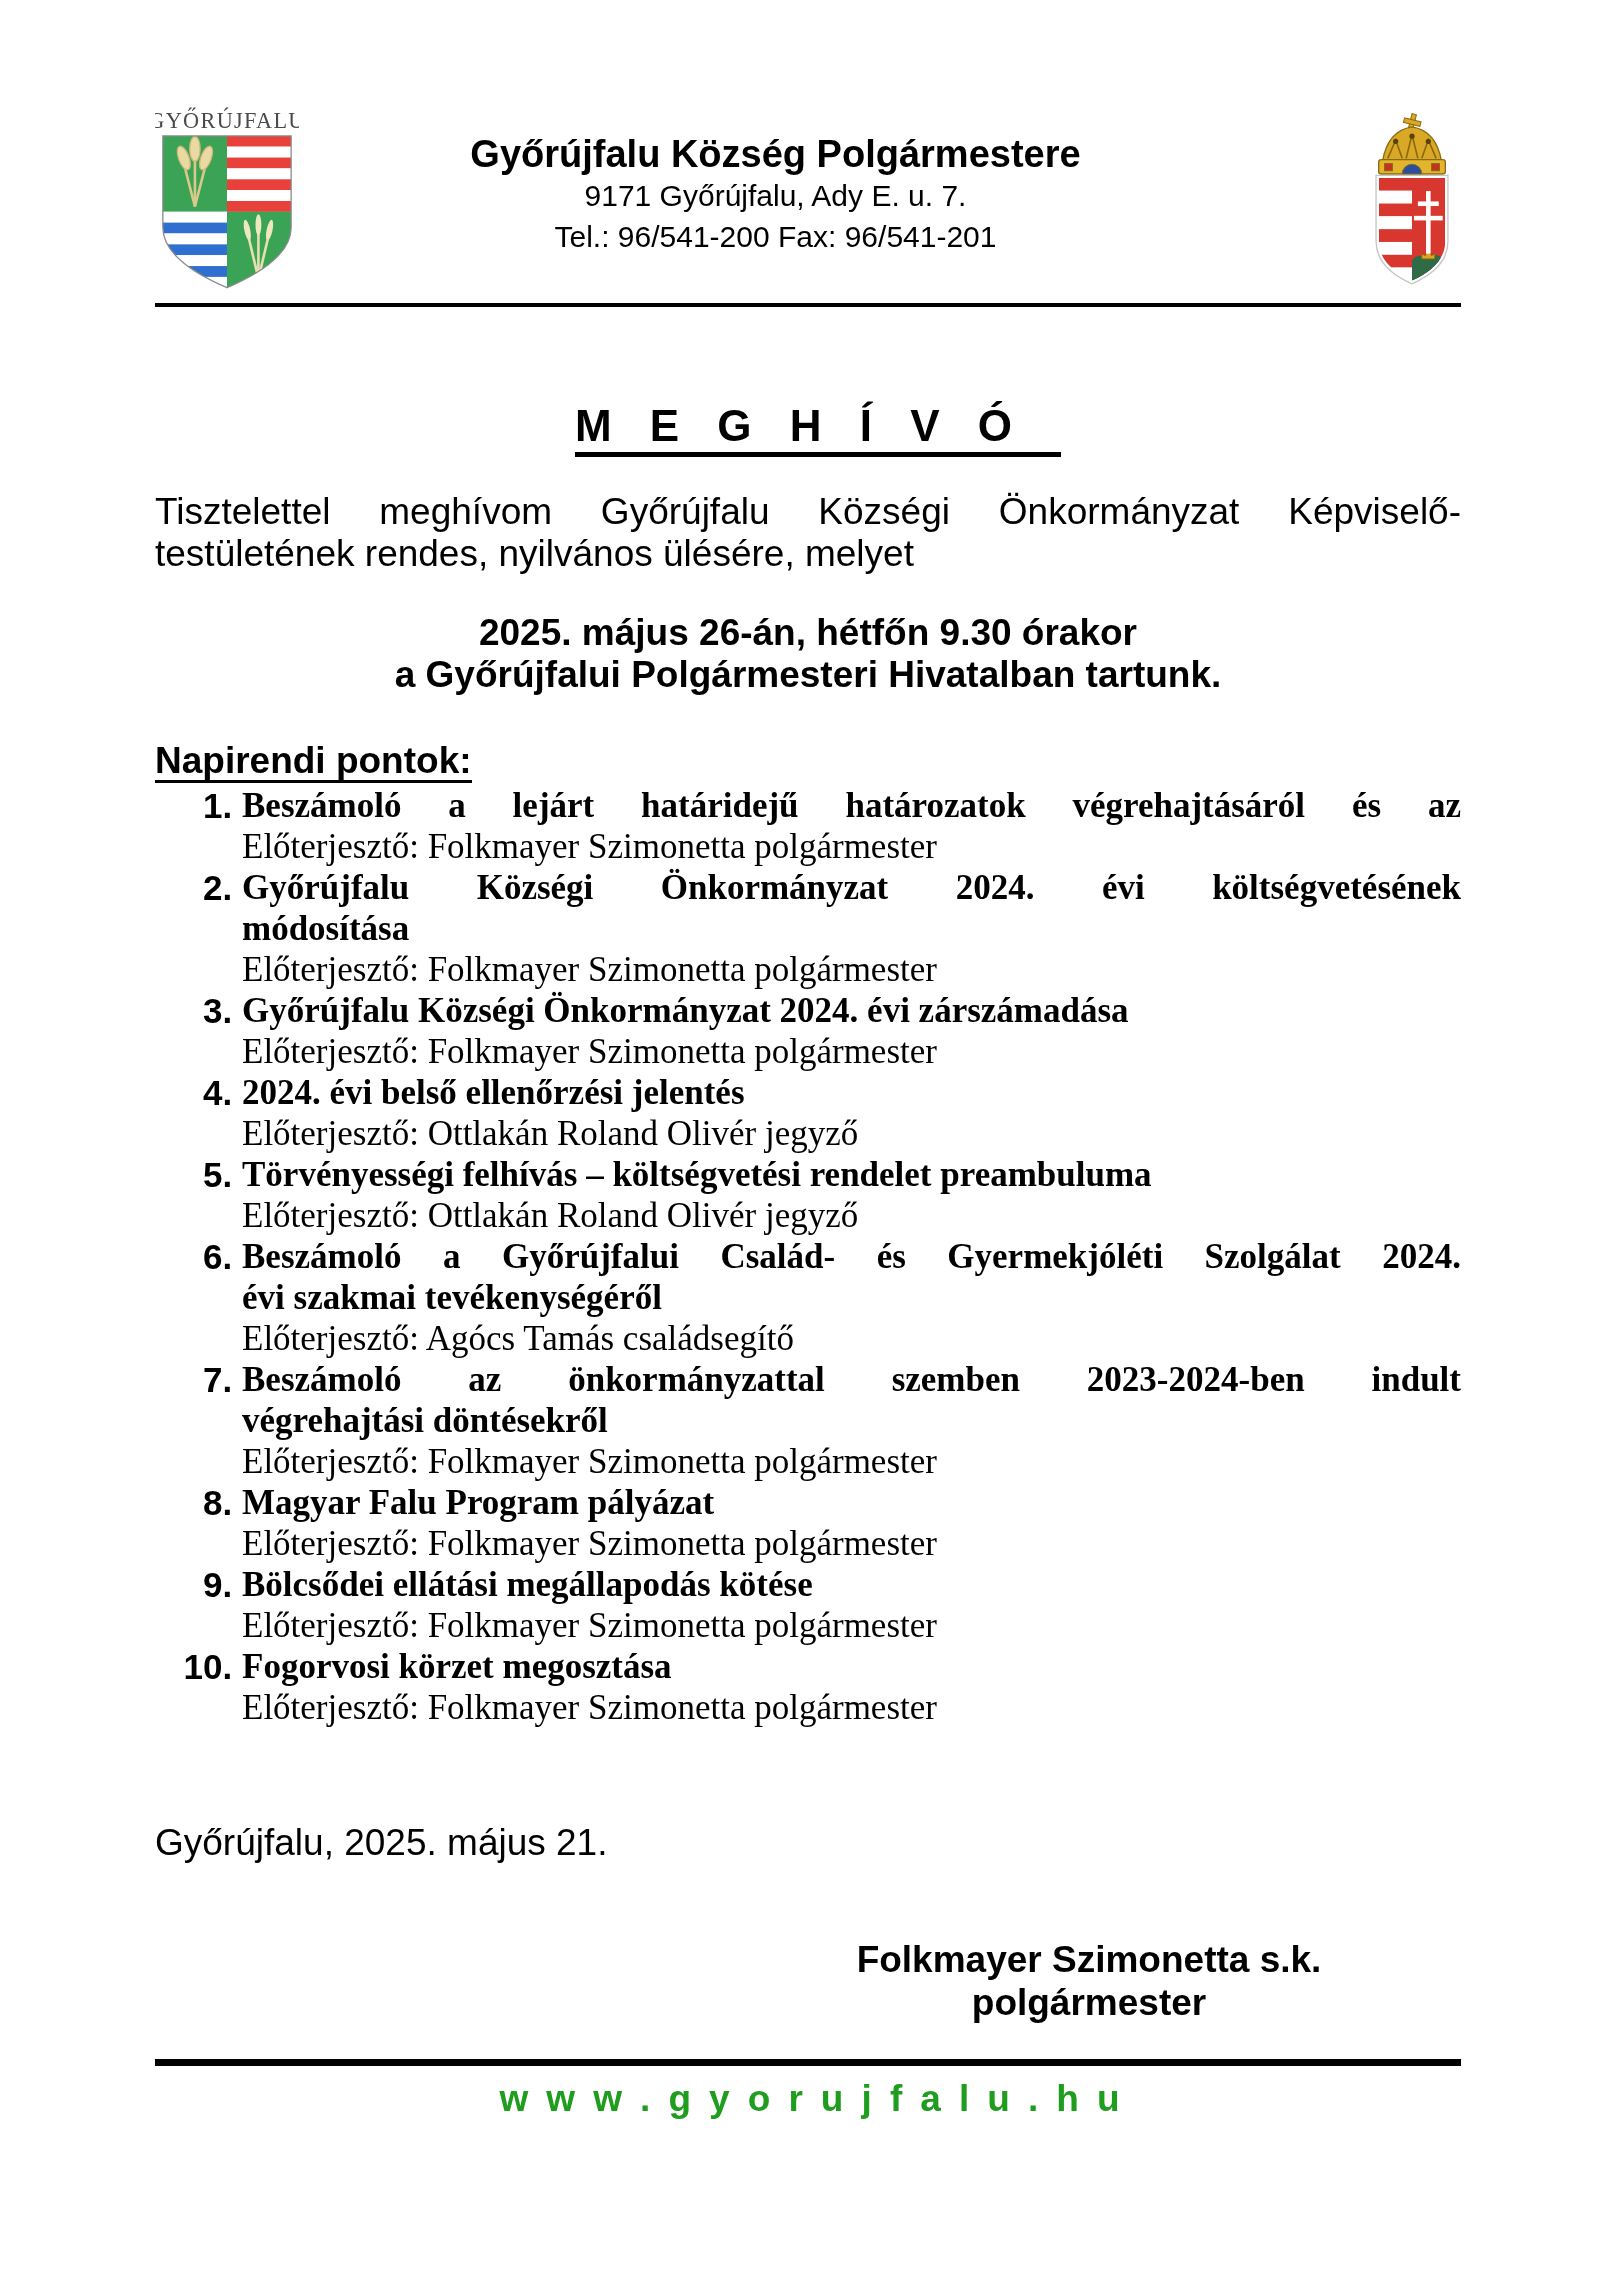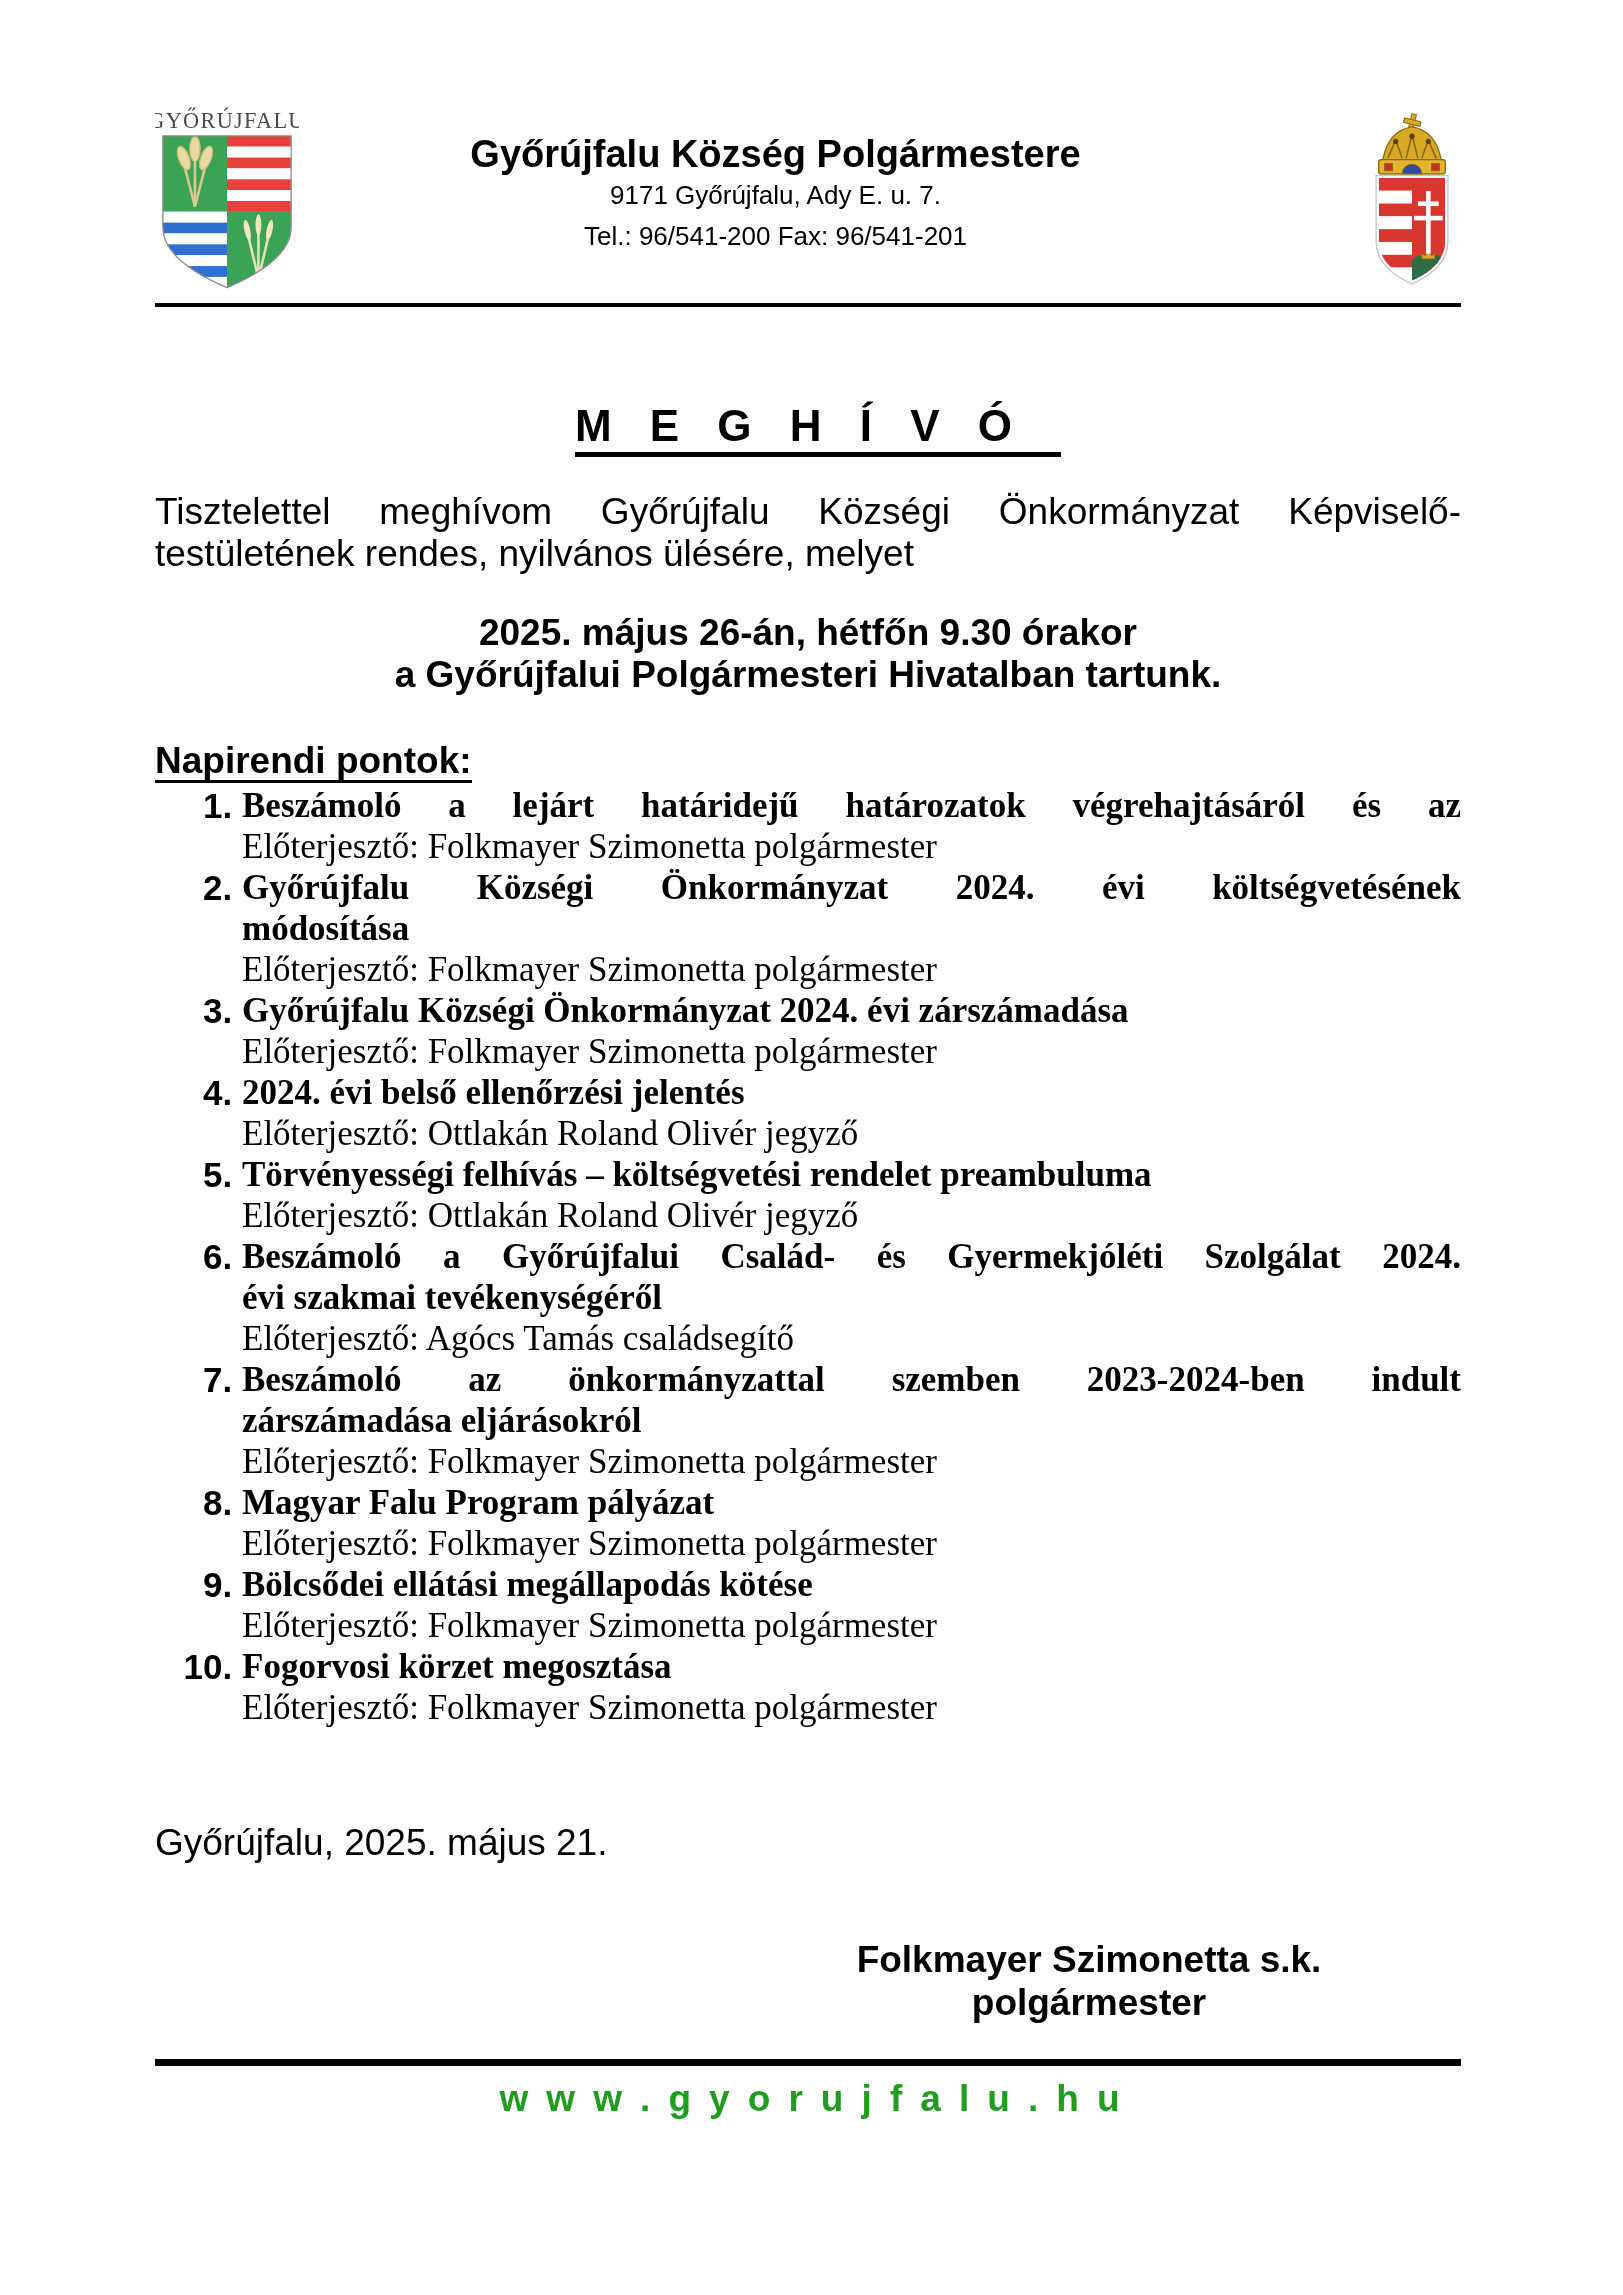--- a/index.html
+++ b/index.html
@@ -27,21 +27,21 @@
   .header{
     position:absolute;top:103px;left:155px;right:162px;
     display:flex;align-items:flex-start;justify-content:space-between;
   }
   .crest-left{width:144px;height:190px;flex:0 0 auto;}
   .crest-right{width:98px;height:177px;flex:0 0 auto;margin-top:7.9px;}
   .header-center{
     flex:1 1 auto;text-align:center;padding-top:31px;margin-right:111px;
   }
   .org-name{font-size:38px;font-weight:bold;line-height:41px;}
-  .org-line{font-size:26px;line-height:41px;}
+  .org-line{font-size:30px;line-height:41px;}
   
   .rule-top{position:absolute;left:155px;right:162px;top:303px;height:3.9px;background:#000;}
   .rule-bottom{position:absolute;left:155px;right:162px;top:2059px;height:6.5px;background:#000;}
   
   .title-wrap{position:absolute;top:400px;left:0;right:0;text-align:center;padding-left:13px;}
   .title-text{
     display:inline-block;font-size:44px;font-weight:bold;line-height:52px;
     letter-spacing:13px;border-bottom:5.2px solid #000;padding-right:36px;
   }
   
@@ -254,21 +254,21 @@
         <div class="title-line jline">Beszámoló a Győrújfalui Család- és Gyermekjóléti Szolgálat 2024.</div>
         <div class="title-line">évi szakmai tevékenységéről</div>
         <div class="presenter">Előterjesztő: Agócs Tamás családsegítő</div>
       </div>
     </div>
 
     <div class="item">
       <div class="num">7.</div>
       <div class="item-body">
         <div class="title-line jline">Beszámoló az önkormányzattal szemben 2023-2024-ben indult</div>
-        <div class="title-line">zárszámadása eljárásokról</div>
+        <div class="title-line">végrehajtási döntésekről</div>
         <div class="presenter">Előterjesztő: Folkmayer Szimonetta polgármester</div>
       </div>
     </div>
 
     <div class="item">
       <div class="num">8.</div>
       <div class="item-body">
         <div class="title-line">Magyar Falu Program pályázat</div>
         <div class="presenter">Előterjesztő: Folkmayer Szimonetta polgármester</div>
       </div>

